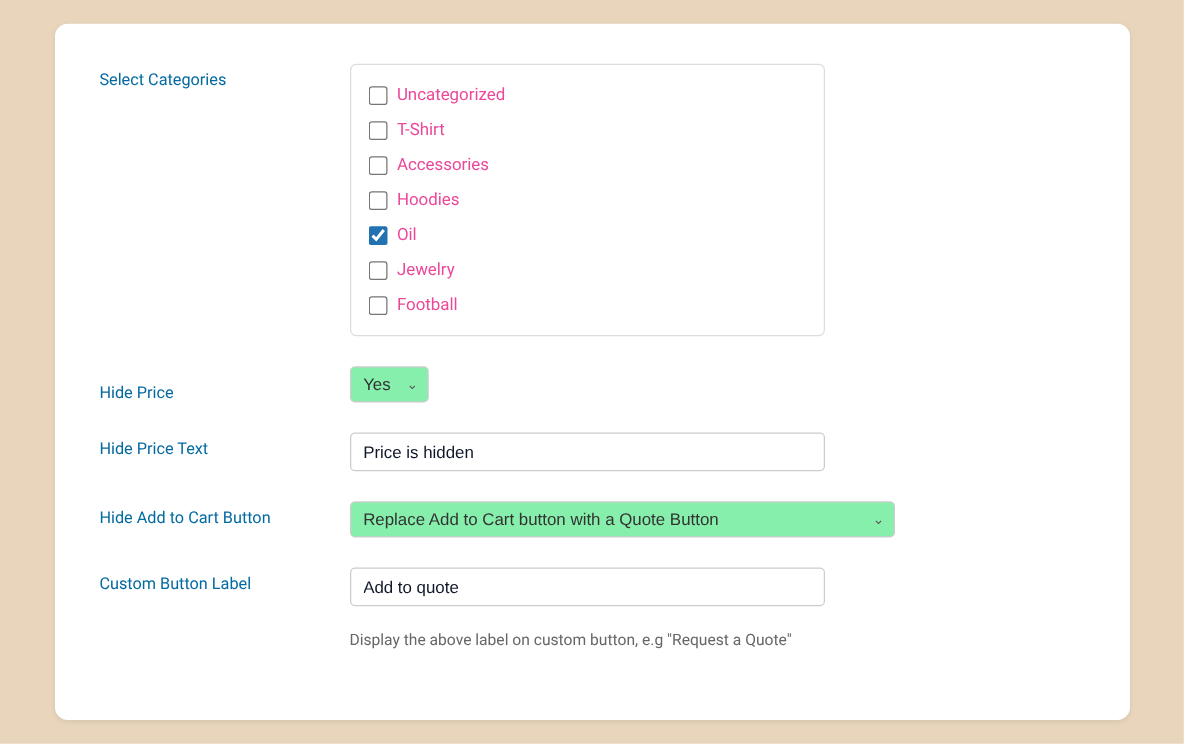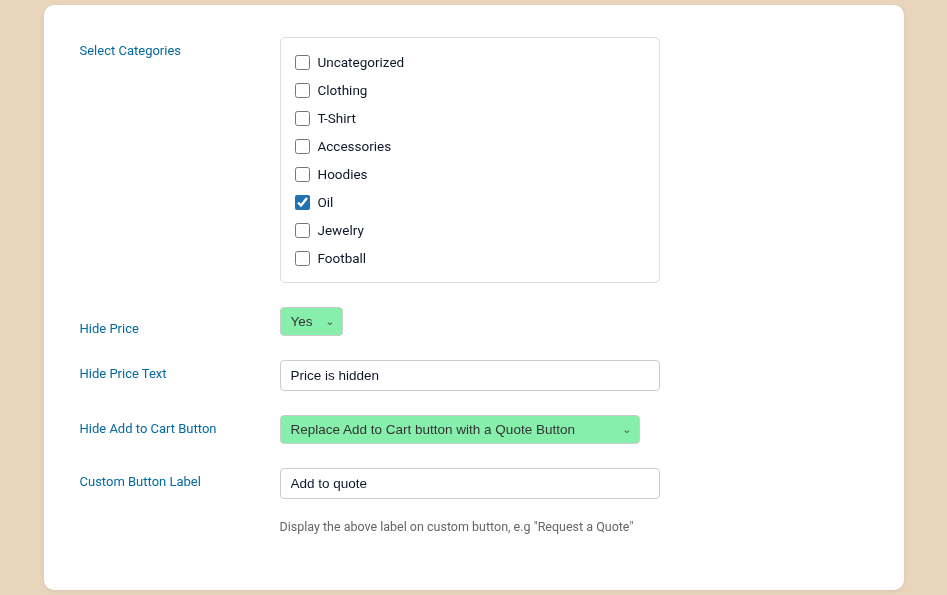--- a/index.html
+++ b/index.html
@@ -64,21 +64,21 @@
 
     .checkbox-item input[type="checkbox"] {
       width: 15px;
       height: 15px;
       cursor: pointer;
       accent-color: #2271b1;
     }
 
     .checkbox-item label {
       font-size: 13.5px;
-      color: #0f172a;
+      color: #ec4899;
       cursor: pointer;
     }
 
     
     .select-wrapper {
       position: relative;
       display: inline-flex;
       align-items: center;
     }
 
@@ -109,21 +109,21 @@
       border-radius: 4px;
       padding: 7px 10px;
       font-size: 13.5px;
       color: #0f172a;
       width: 380px;
       outline: none;
     }
 
     
     .wide-select {
-      width: 360px;
+      width: 436px;
     }
 
     
     .helper-text {
       font-size: 12.5px;
       color: #666;
       margin-top: 20px;
     }
 
     .hide-price-row {
@@ -142,24 +142,20 @@
   <div class="form-row">
     <div class="form-label">Select Categories</div>
     <div class="form-control">
       <div class="categories-box">
 
         <div class="checkbox-item">
           <input type="checkbox" id="uncategorized" style="">
           <label for="uncategorized">Uncategorized</label>
         </div>
 
-        <div class="checkbox-item">
-          <input type="checkbox" id="clothing" style="">
-          <label for="clothing">Clothing</label>
-        </div>
 
         <div class="checkbox-item">
           <input type="checkbox" id="tshirt" style="">
           <label for="tshirt">T-Shirt</label>
         </div>
 
         <div class="checkbox-item">
           <input type="checkbox" id="accessories" style="">
           <label for="accessories">Accessories</label>
         </div>

